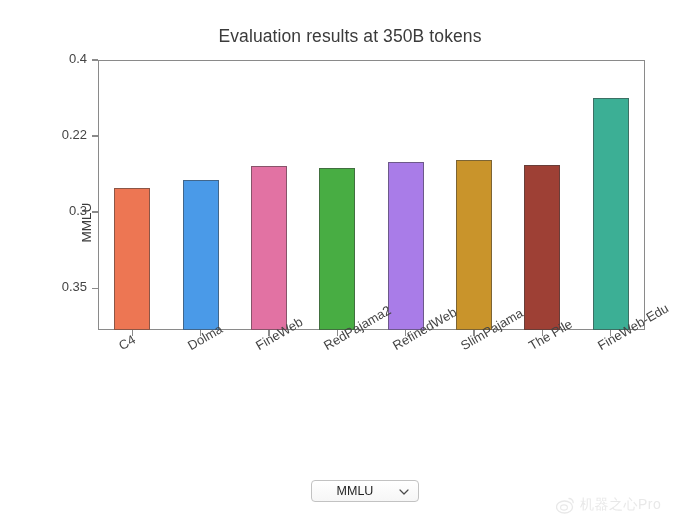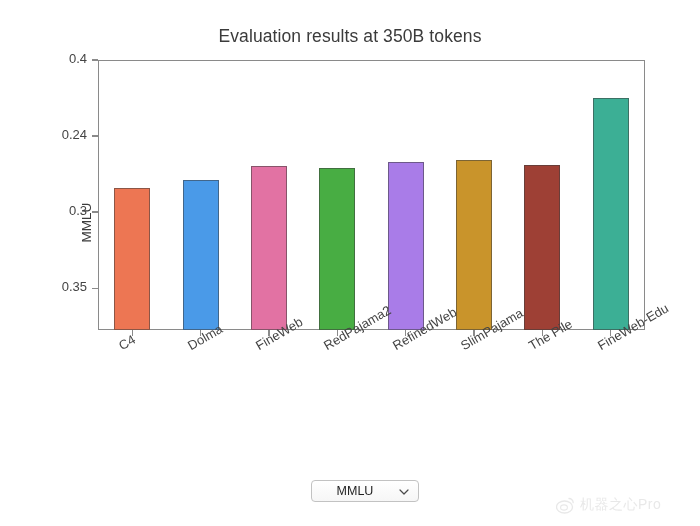--- a/index.html
+++ b/index.html
@@ -208,21 +208,21 @@
         <div class="y-tick" style="top: 228.169px;">
           <div class="tick-mark"></div>
           <div class="tick-text">0.35</div>
         </div>
         <div class="y-tick" style="top: 152.113px;">
           <div class="tick-mark"></div>
           <div class="tick-text">0.3</div>
         </div>
         <div class="y-tick" style="top: 76.0563px;">
           <div class="tick-mark"></div>
-          <div class="tick-text">0.24</div>
+          <div class="tick-text">0.22</div>
         </div>
         <div class="y-tick" style="top: 0px;">
           <div class="tick-mark"></div>
           <div class="tick-text">0.4</div>
         </div>
       </div>
     <div id="bars">
         <div class="bar" title="C4: 0.316" style="left: 16.1875px; width: 36px; height: 142.225px; background: rgb(237, 118, 83);"></div>
         <div class="bar" title="Dolma: 0.321" style="left: 84.5625px; width: 36px; height: 149.831px; background: rgb(74, 154, 232);"></div>
         <div class="bar" title="FineWeb: 0.33" style="left: 152.938px; width: 36px; height: 163.521px; background: rgb(226, 114, 163);"></div>

